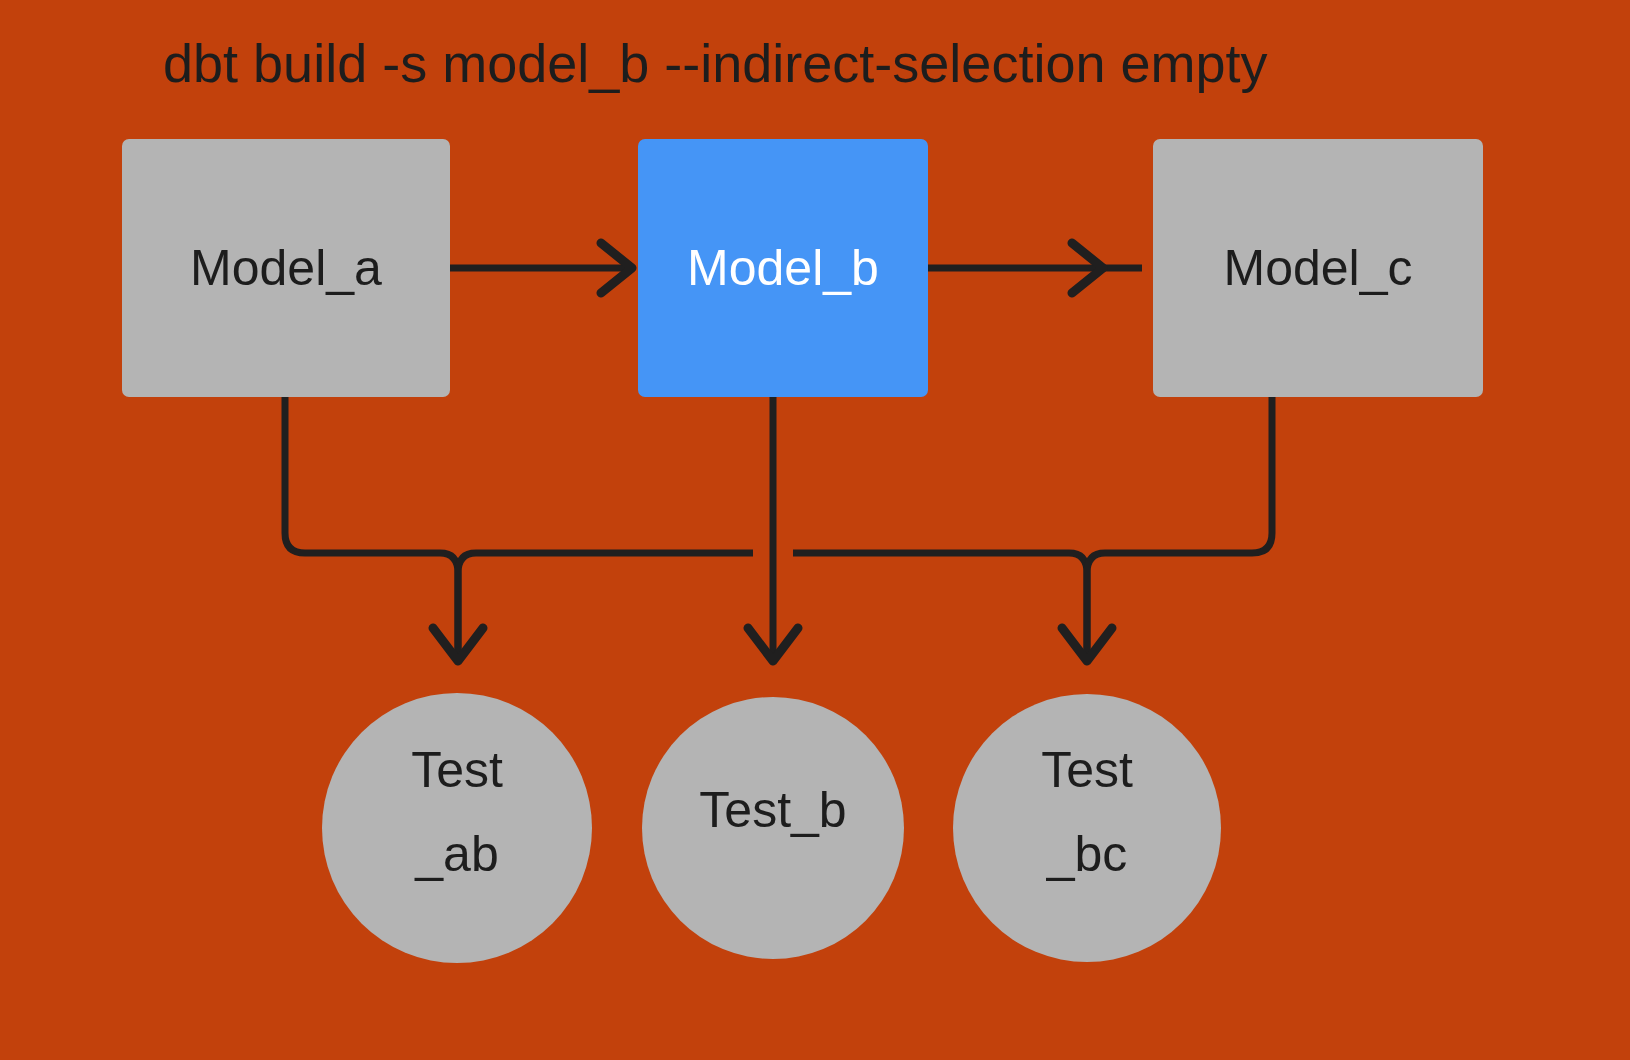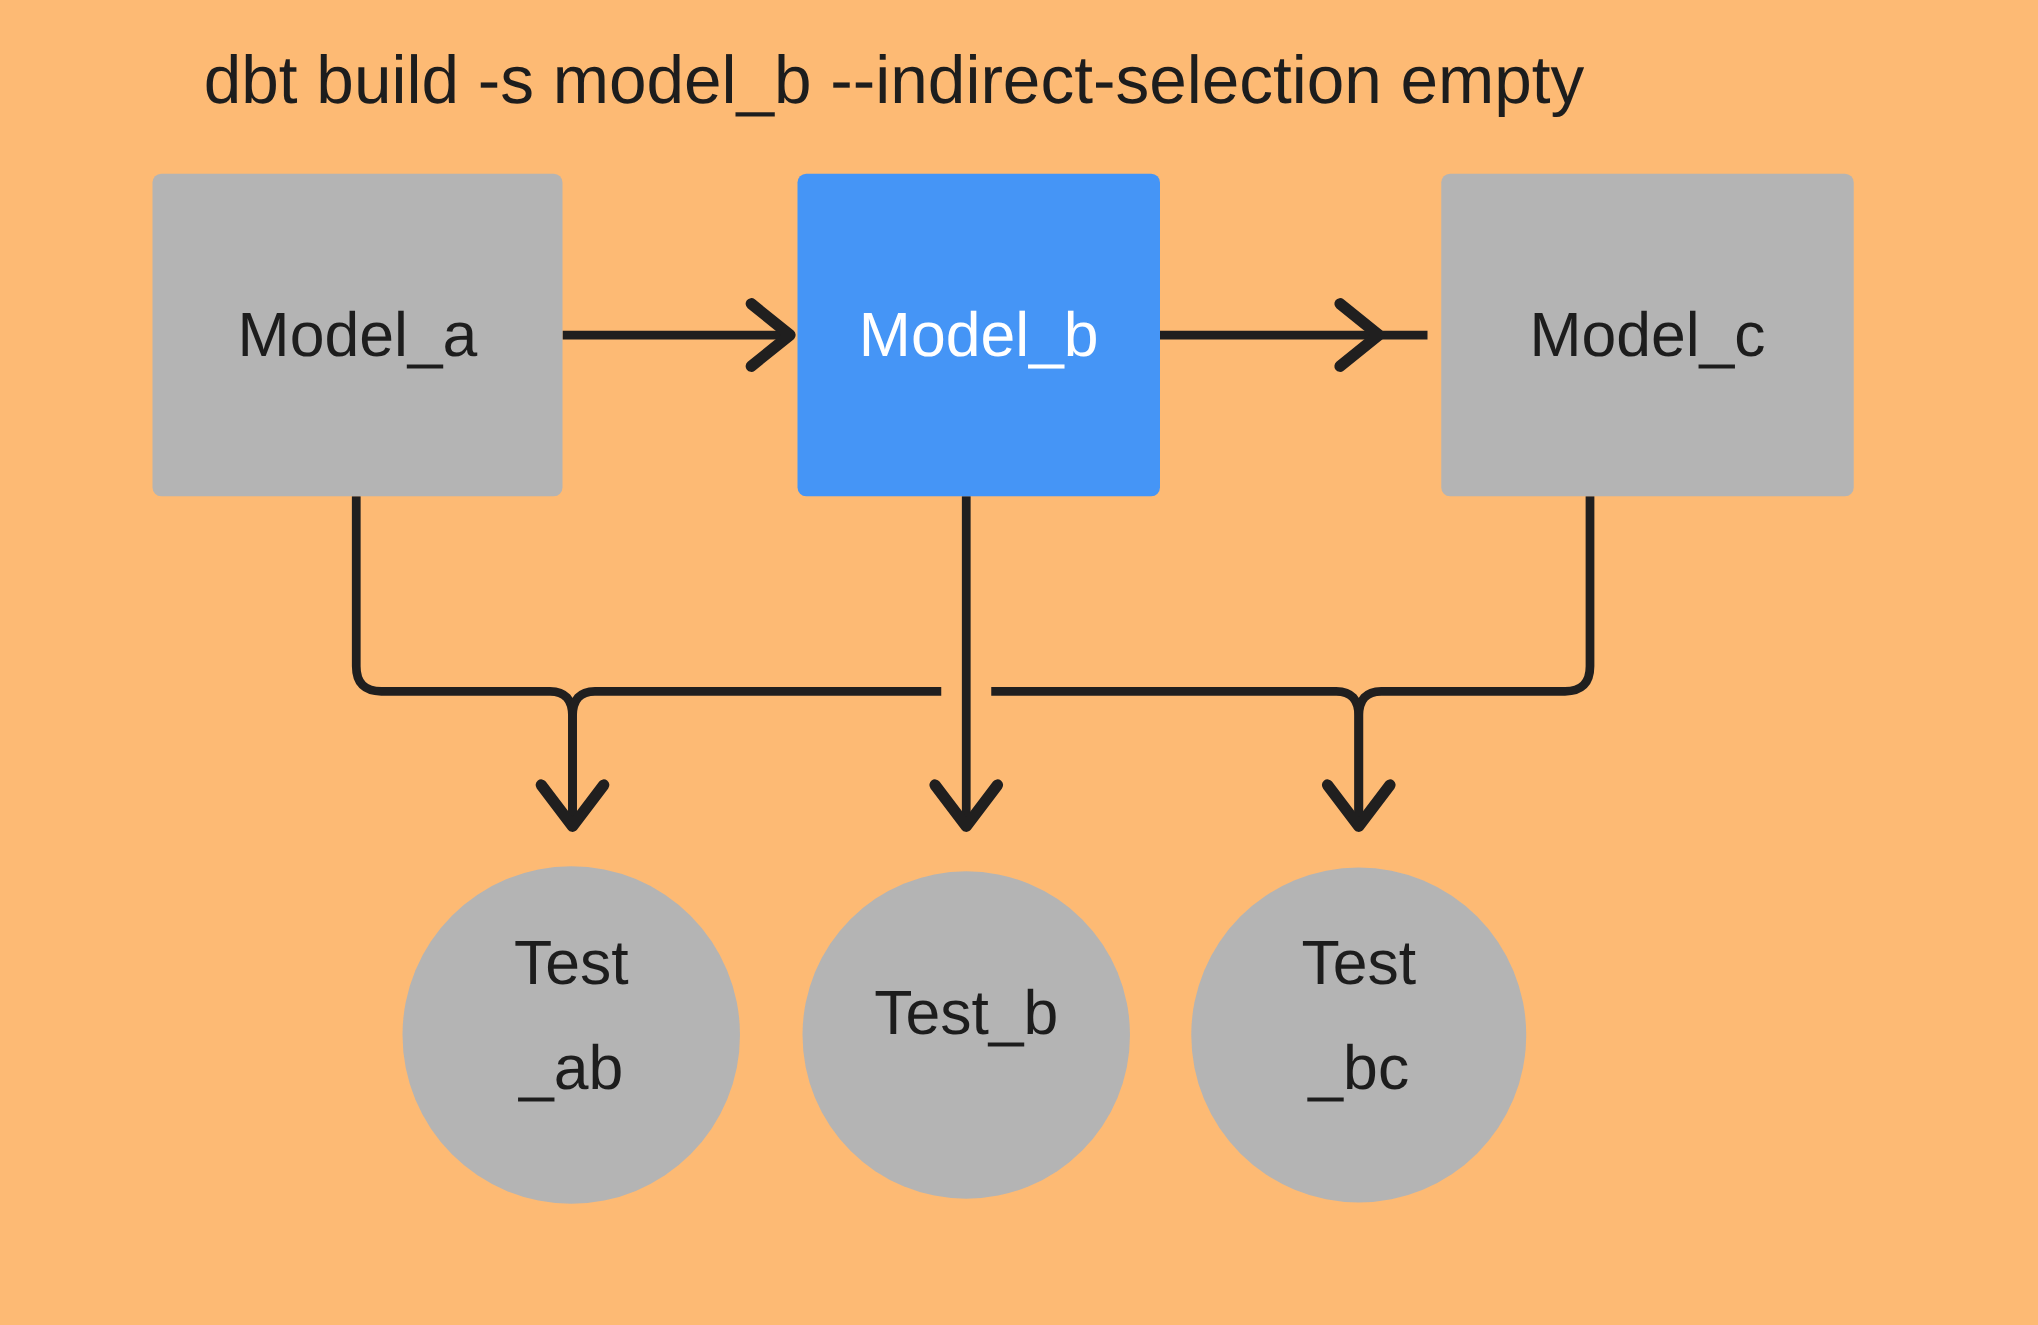--- a/index.html
+++ b/index.html
@@ -8,21 +8,21 @@
     padding: 0;
     background: #ffffff;
   }
   body {
     font-family: "Liberation Sans", sans-serif;
   }
   #canvas {
     position: relative;
     width: 1630px;
     height: 1060px;
-    background: #fdba74;
+    background: #c2410c;
     overflow: hidden;
   }
   #diagram-svg {
     position: absolute;
     left: 0;
     top: 0;
     width: 1630px;
     height: 1060px;
   }
   .title-text {

